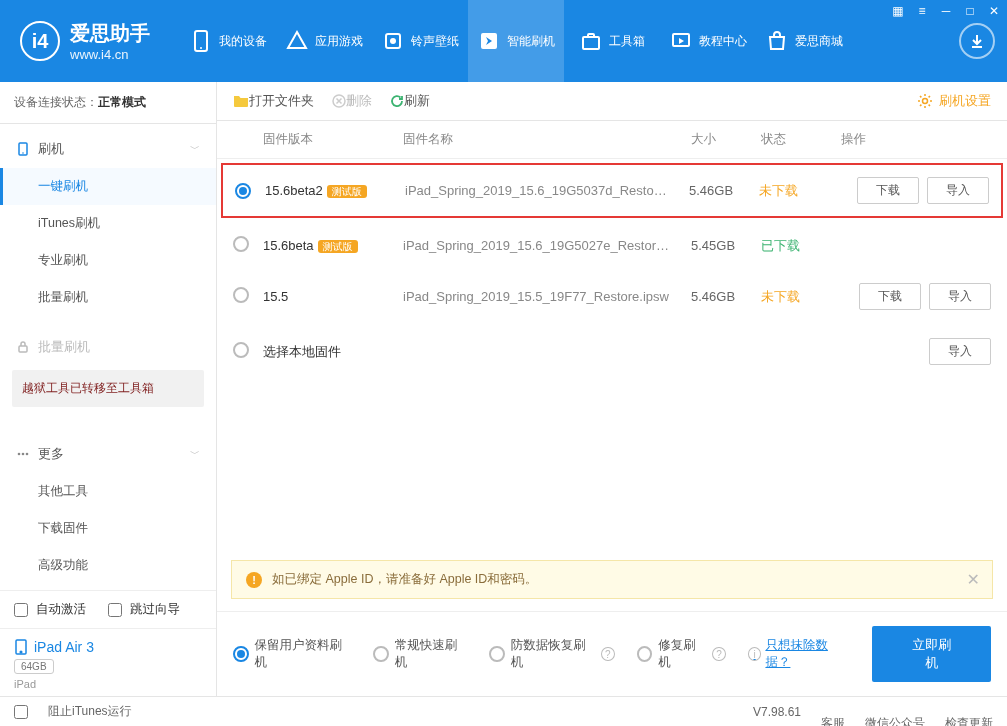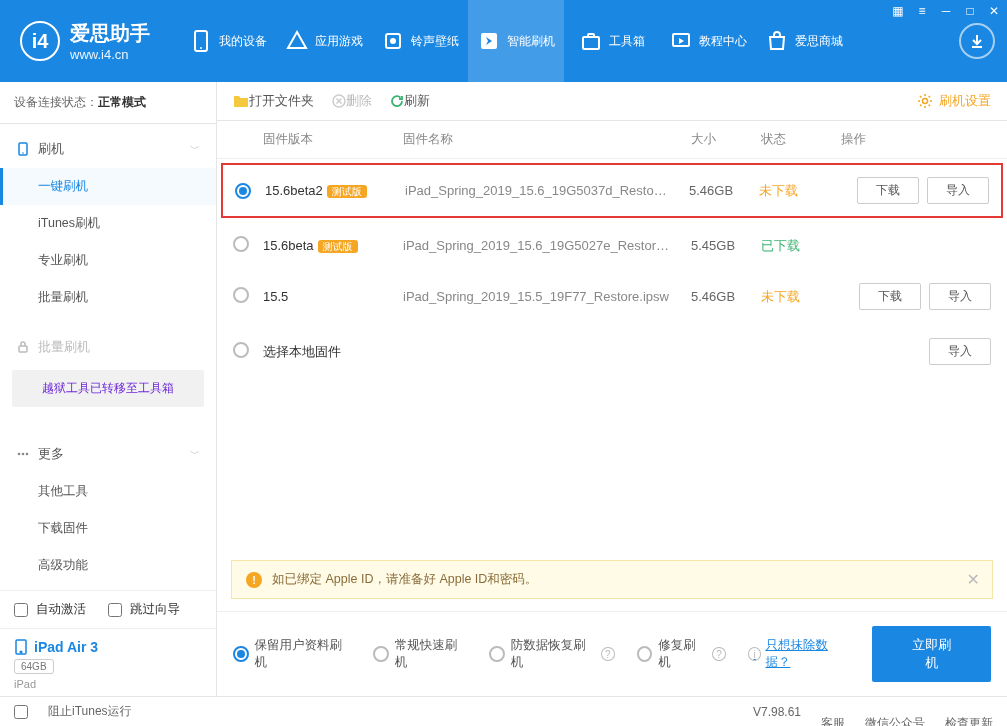--- a/index.html
+++ b/index.html
@@ -27,28 +27,28 @@
 
 .sidebar { width: 217px; border-right: 1px solid #e5e5e5; display: flex; flex-direction: column; }
 .conn-status { padding: 12px 14px; border-bottom: 1px solid #e5e5e5; font-size: 12px; color: #666; }
 .conn-status b { color: #333; }
 
 .side-section { padding: 6px 0; }
 .side-heading { display: flex; align-items: center; gap: 8px; padding: 10px 16px; color: #555; cursor: pointer; }
 .side-heading .chev { color: #bbb; font-size: 10px; margin-left: auto; }
 .side-item { padding: 10px 14px 10px 38px; color: #555; cursor: pointer; font-size: 12.5px; }
 .side-item.active { color: #1a87e3; border-left: 3px solid #1a87e3; background: #f5faff; padding-left: 35px; }
-.side-item.note { background: #f1f1f1; margin: 4px 12px; padding: 10px; font-size: 12px; color: #6d28d9; border-radius: 2px; text-align: center; }
+.side-item.note { background: #f1f1f1; margin: 4px 12px; padding: 10px; font-size: 12px; color: #7f1d1d; border-radius: 2px; }
 .side-heading.disabled { color: #bbb; }
 .divider { height: 1px; background: #eee; margin: 6px 14px; }
 
 .side-bottom { margin-top: auto; }
 .side-row-check { display: flex; align-items: center; gap: 8px; padding: 10px 14px; border-top: 1px solid #eee; font-size: 12.5px; }
 .device-box { border-top: 1px solid #eee; padding: 10px 14px 12px; }
-.device-box .dname { color: #1a87e3; font-weight: bold; font-size: 14px; display: flex; align-items: center; gap: 6px; }
+.device-box .dname { color: #1a87e3; font-weight: normal; font-size: 14px; display: flex; align-items: center; gap: 6px; }
 .device-box .dbadge { display: inline-block; border: 1px solid #ccc; color: #777; font-size: 10px; padding: 1px 6px; border-radius: 3px; margin-top: 4px; }
 .device-box .dtype { color: #999; font-size: 11px; margin-top: 4px; }
 
 .main { flex: 1; display: flex; flex-direction: column; min-width: 0; }
 
 .toolbar { display: flex; align-items: center; padding: 10px 16px; border-bottom: 1px solid #e5e5e5; gap: 18px; }
 .tool-item { display: flex; align-items: center; color: #555; cursor: pointer; font-size: 13px; }
 .tool-item.disabled { color: #bbb; }
 .tool-right { margin-left: auto; display: flex; align-items: center; gap: 6px; color: #f5a623; cursor: pointer; }
 

